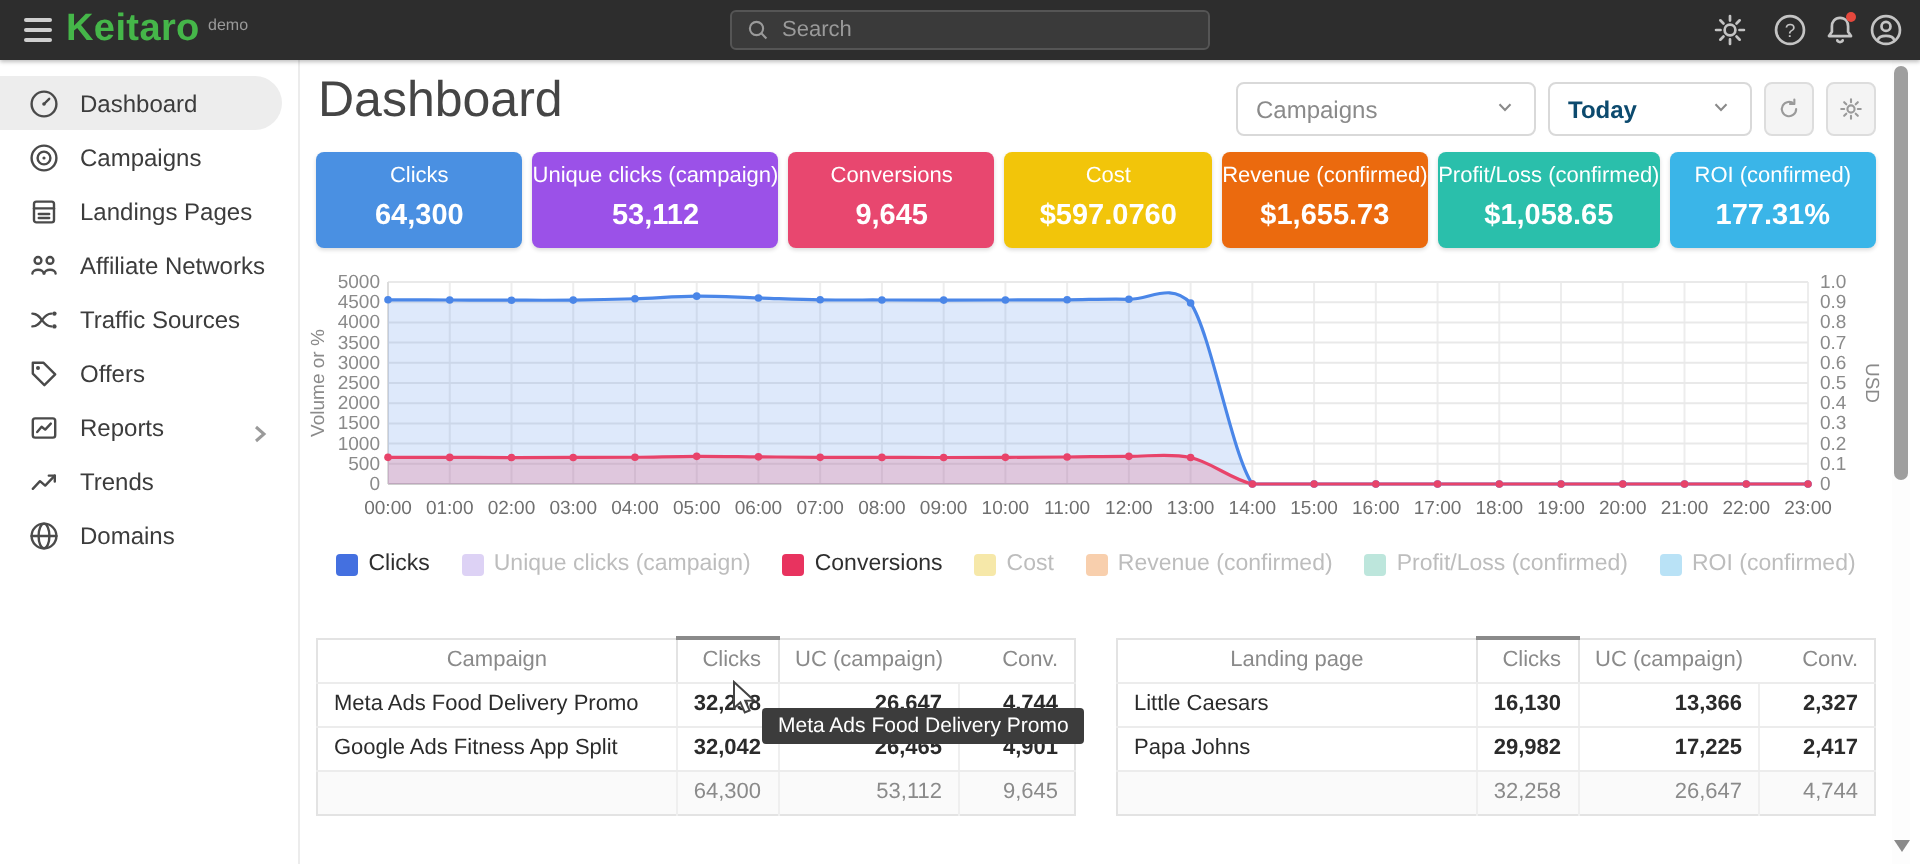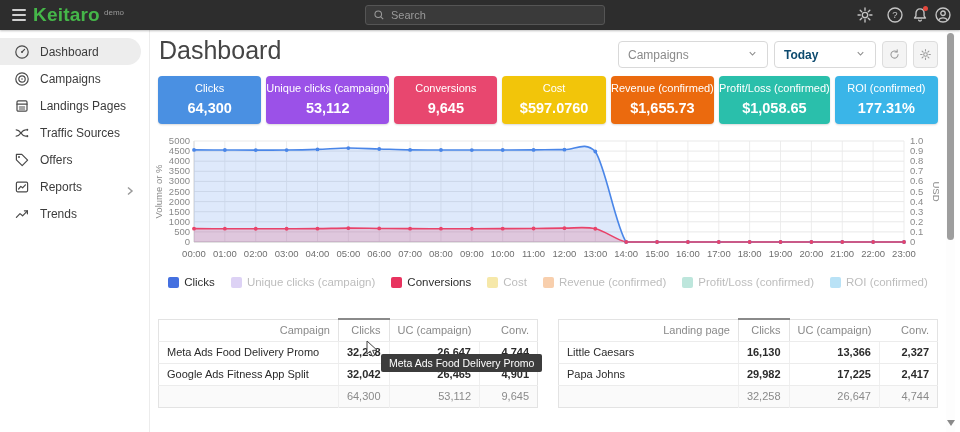--- a/index.html
+++ b/index.html
@@ -64,21 +64,21 @@
   .lg-item { display:flex; align-items:center; gap:5px; cursor:pointer; font-size:11.5px; color:#2f2f2f; }
   .lg-item.muted { color:#bdbdbd; }
   .lg-sq { width:11px; height:11px; border-radius:2px; }
 
   
   #tables { position:absolute; left:8px; top:288px; }
   .dtable { position:absolute; top:0; width:380px; border:1px solid #e3e3e3; border-radius:2px;
     border-collapse:collapse; font-size:11px; background:#fff; }
   .dtable th, .dtable td { padding:4px 8px; height:22px; border-bottom:1px solid #ececec; }
   .dtable th { font-weight:400; color:#8a8a8a; text-align:right; white-space:nowrap; }
-  .dtable th.name-h { text-align:right; }
+  .dtable th.name-h { text-align:center; }
   .dtable th.sorted { border-left:1px solid #e3e3e3; border-right:1px solid #e3e3e3; border-top:2px solid #8a8a8a; }
   .dtable td { color:#2b2b2b; }
   .dtable td.num { text-align:right; border-left:1px solid #efefef; font-weight:bold; white-space:nowrap; }
   .dtable tr.total td { background:#fafafa; color:#8a8a8a; font-weight:400; border-bottom:none; }
   .dtable tbody tr { cursor:pointer; }
 
   
   #hover-tooltip { position:absolute; left:231px; top:324px; background:#3c3c3c; color:#fff;
     font-size:10.5px; padding:3px 8px; border-radius:2px; white-space:nowrap; z-index:20; }
   #cursor { position:absolute; left:216px; top:310px; z-index:25; pointer-events:none; }
@@ -158,20 +158,29 @@
       <span class="icn"><svg viewBox="0 0 16 16" fill="none" stroke="currentColor" stroke-width="1.2" stroke-linecap="round" stroke-linejoin="round">
           <rect x="3" y="2.8" width="10" height="10.4" rx="1.2"></rect>
           <line x1="3" y1="6.2" x2="13" y2="6.2"></line>
           <line x1="5.4" y1="9" x2="10.6" y2="9"></line>
           <line x1="5.4" y1="11" x2="10.6" y2="11"></line>
         </svg></span>
       <span class="lbl">Landings Pages</span>
     </div>
     <div class="side-item">
       <span class="icn"><svg viewBox="0 0 16 16" fill="none" stroke="currentColor" stroke-width="1.2" stroke-linecap="round" stroke-linejoin="round">
+          <circle cx="5" cy="5.2" r="1.7"></circle>
+          <circle cx="11" cy="5.2" r="1.7"></circle>
+          <path d="M2.2,11.8c0,-2.6 5.6,-2.6 5.6,0"></path>
+          <path d="M8.2,11.8c0,-2.6 5.6,-2.6 5.6,0"></path>
+        </svg></span>
+      <span class="lbl">Affiliate Networks</span>
+    </div>
+    <div class="side-item">
+      <span class="icn"><svg viewBox="0 0 16 16" fill="none" stroke="currentColor" stroke-width="1.2" stroke-linecap="round" stroke-linejoin="round">
           <path d="M2.2,4.8C7,4.8 7,11.2 11.6,11.2"></path>
           <path d="M2.2,11.2C7,11.2 7,4.8 11.6,4.8"></path>
           <circle cx="13.2" cy="4.8" r="1.1" fill="currentColor" stroke="none"></circle>
           <circle cx="13.2" cy="11.2" r="1.1" fill="currentColor" stroke="none"></circle>
         </svg></span>
       <span class="lbl">Traffic Sources</span>
     </div>
     <div class="side-item">
       <span class="icn"><svg viewBox="0 0 16 16" fill="none" stroke="currentColor" stroke-width="1.2" stroke-linecap="round" stroke-linejoin="round">
           <path d="M2.4,2.4h5.4l5.8,5.8 -5.4,5.4 -5.8,-5.8z"></path>
@@ -188,20 +197,28 @@
       <span class="chev"><svg viewBox="0 0 10 10">
           <polyline points="3,1.5 7,5 3,8.5" fill="none"></polyline>
         </svg></span>
     </div>
     <div class="side-item">
       <span class="icn"><svg viewBox="0 0 16 16" fill="none" stroke="currentColor" stroke-width="1.2" stroke-linecap="round" stroke-linejoin="round">
           <polyline points="2.4,11.4 6,7.6 8.6,9.8 13.4,4.8" fill="none"></polyline>
           <polyline points="10.4,4.8 13.4,4.8 13.4,7.8" fill="none"></polyline>
         </svg></span>
       <span class="lbl">Trends</span>
+    </div>
+    <div class="side-item">
+      <span class="icn"><svg viewBox="0 0 16 16" fill="none" stroke="currentColor" stroke-width="1.2" stroke-linecap="round" stroke-linejoin="round">
+          <circle cx="8" cy="8" r="6.2"></circle>
+          <ellipse cx="8" cy="8" rx="2.7" ry="6.2"></ellipse>
+          <line x1="1.8" y1="8" x2="14.2" y2="8"></line>
+        </svg></span>
+      <span class="lbl">Domains</span>
     </div>
   </nav>
 
 <div id="main">
   <h1 id="page-title">Dashboard</h1>
 
   <div id="controls">
     <div class="select" id="campaign-select">
       <span>Campaigns</span>
       <span class="chev"><svg viewBox="0 0 16 16">

